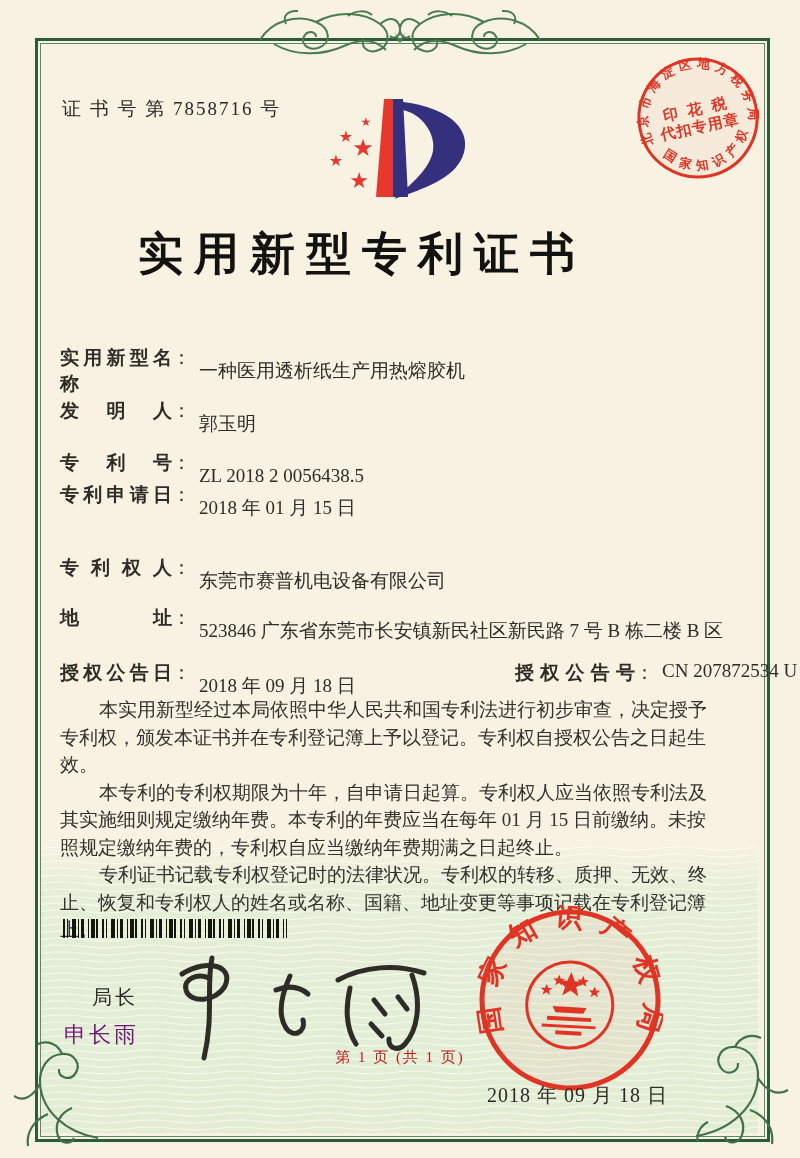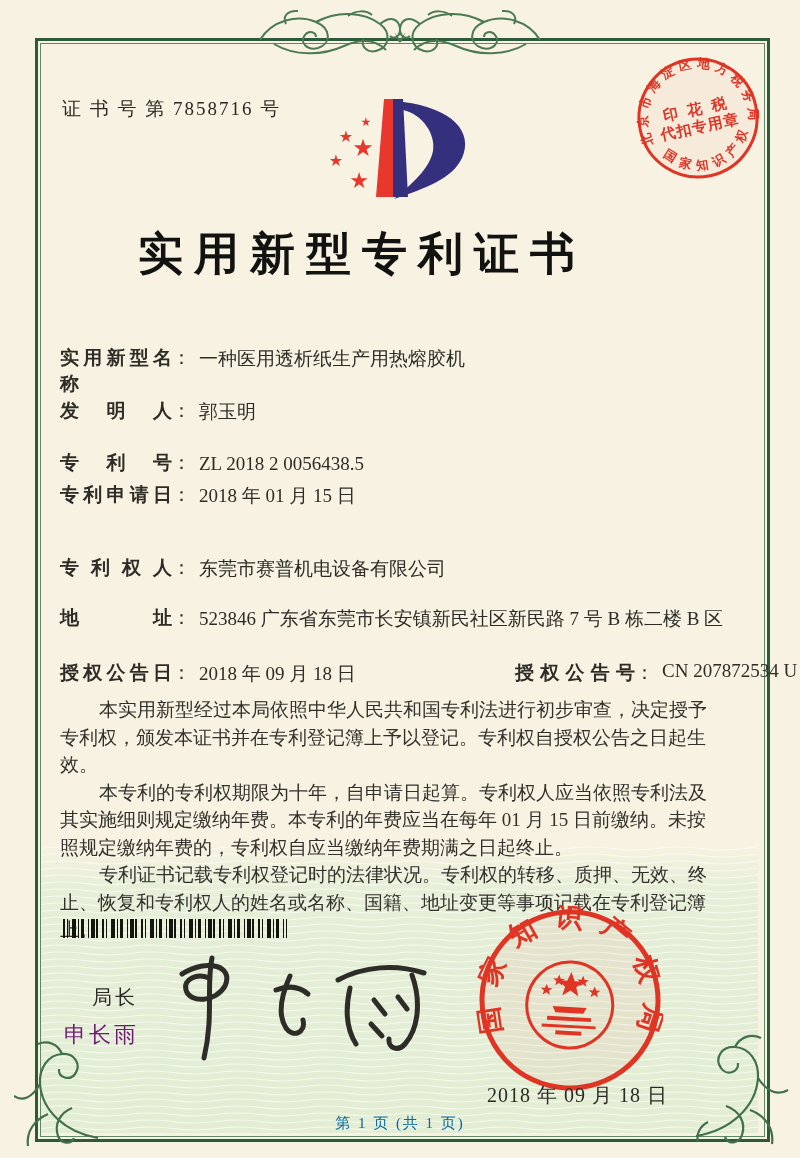--- a/index.html
+++ b/index.html
@@ -18,21 +18,21 @@
   .cert-no{position:absolute;left:62px;top:96px;font-size:19px;color:#2b2925;letter-spacing:2px;}
 
   .logo{position:absolute;left:306px;top:96px;}
 
   .title{position:absolute;left:0;top:224px;width:724px;text-align:center;
     font-size:45px;font-weight:600;color:#121210;letter-spacing:11px;}
 
   .field{position:absolute;left:60px;font-size:19px;color:#2e2c27;}
   .flabel{display:inline-block;width:112px;text-align:justify;text-align-last:justify;vertical-align:top;font-weight:bold;}
   .fcolon{display:inline-block;vertical-align:top;margin-right:8px;}
-  .fvalue{display:inline-block;vertical-align:top;width:545px;line-height:27px;}
+  .fvalue{display:inline-block;vertical-align:top;width:545px;line-height:27px;margin-top:12px;}
   .field-right{position:absolute;left:455px;top:0;white-space:nowrap;font-size:19px;color:#2e2c27;}
   .field-right .flabel{width:120px;}
 
   .paras{position:absolute;left:60px;top:696px;width:652px;font-size:19px;line-height:27.5px;color:#33312c;}
   .paras p{margin:0;text-indent:2.05em;}
 
   .barcode{position:absolute;left:63px;top:919px;width:224px;height:19px;
     background:
       repeating-linear-gradient(90deg,#15150f 0 2px,transparent 2px 4px,#15150f 4px 5px,transparent 5px 9px,
         #15150f 9px 13px,transparent 13px 15px,#15150f 15px 16px,transparent 16px 18px,
@@ -40,21 +40,21 @@
         #15150f 28px 32px,transparent 32px 33px,#15150f 33px 35px,transparent 35px 39px);}
 
   .signer-title{position:absolute;left:64px;top:984px;font-size:20px;color:#2c2a25;letter-spacing:3px;margin-left:28px;}
   .signer-name{position:absolute;left:64px;top:1020px;font-size:22px;color:#701a75;letter-spacing:3px;}
   .signature{position:absolute;left:150px;top:944px;}
 
   .seal-big{position:absolute;left:476px;top:906px;transform:rotate(3deg);}
   .seal-date{position:absolute;left:487px;top:1082px;font-size:20px;color:#2b2a25;letter-spacing:1px;}
   .seal-tax{position:absolute;left:632px;top:52px;transform:rotate(-12deg);}
 
-  .footer{position:absolute;left:0;top:1114px;width:800px;text-align:center;font-size:15px;color:#0369a1;letter-spacing:2px;}
+  .footer{position:absolute;left:0;top:1048px;width:800px;text-align:center;font-size:15px;color:#b91c1c;letter-spacing:2px;}
 
   .orn{position:absolute;}
   .orn-top{left:252px;top:6px;}
   .orn-bl{left:14px;top:1036px;}
   .orn-br{left:688px;top:1032px;}
 </style>
 </head>
 <body>
 
 <div id="page">

